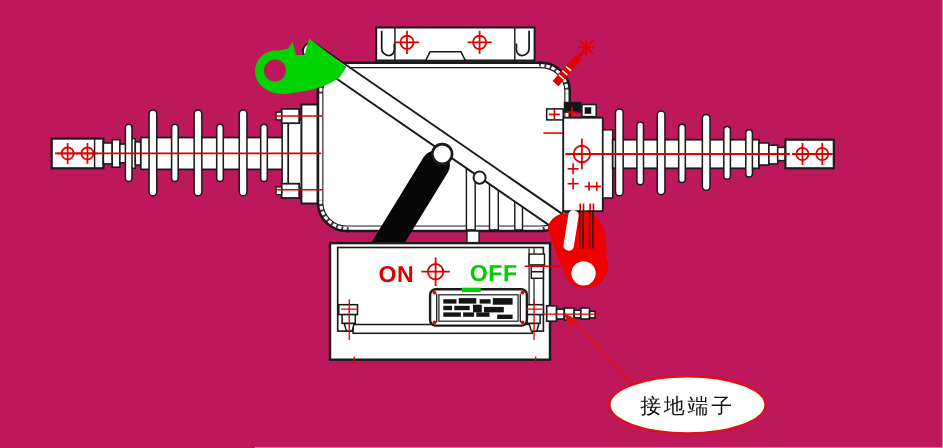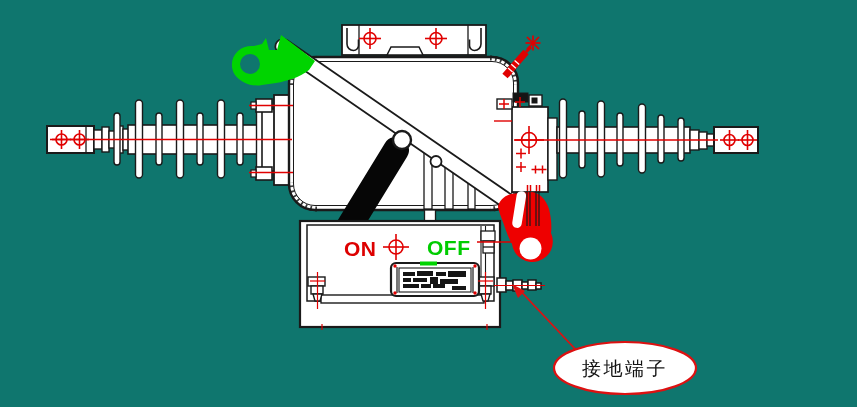--- a/index.html
+++ b/index.html
@@ -1,16 +1,16 @@
 <!DOCTYPE html>
 <html><head>
 <meta charset="utf-8">
 <style>
   html,body{margin:0;padding:0;background:#ffffff;}
-  #stage{position:relative;width:857px;height:407px;background:#0f766e;overflow:hidden;
+  #stage{position:relative;width:857px;height:407px;background:#be185d;overflow:hidden;
          font-family:"Liberation Sans", sans-serif;}
   svg{position:absolute;left:0;top:0;}
   text{font-family:"Liberation Sans", sans-serif;}
   .switch-label{font-weight:bold;letter-spacing:0.5px;}
   .callout-text{letter-spacing:2.5px;}
 </style>
 </head>
 <body>
 
 <div id="stage">

